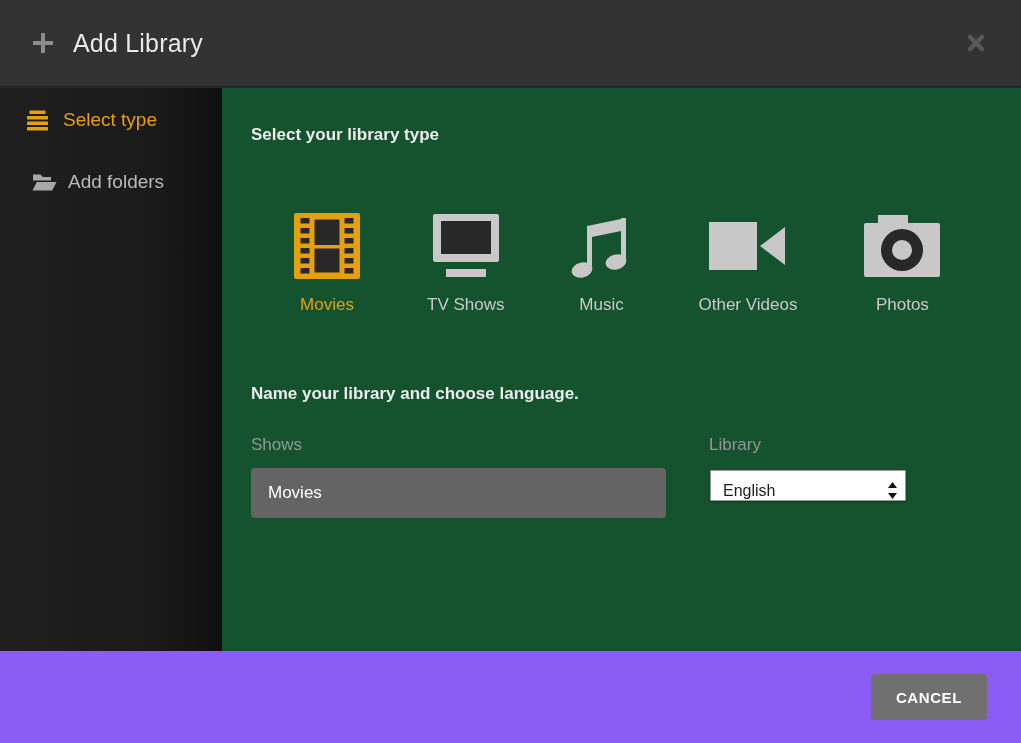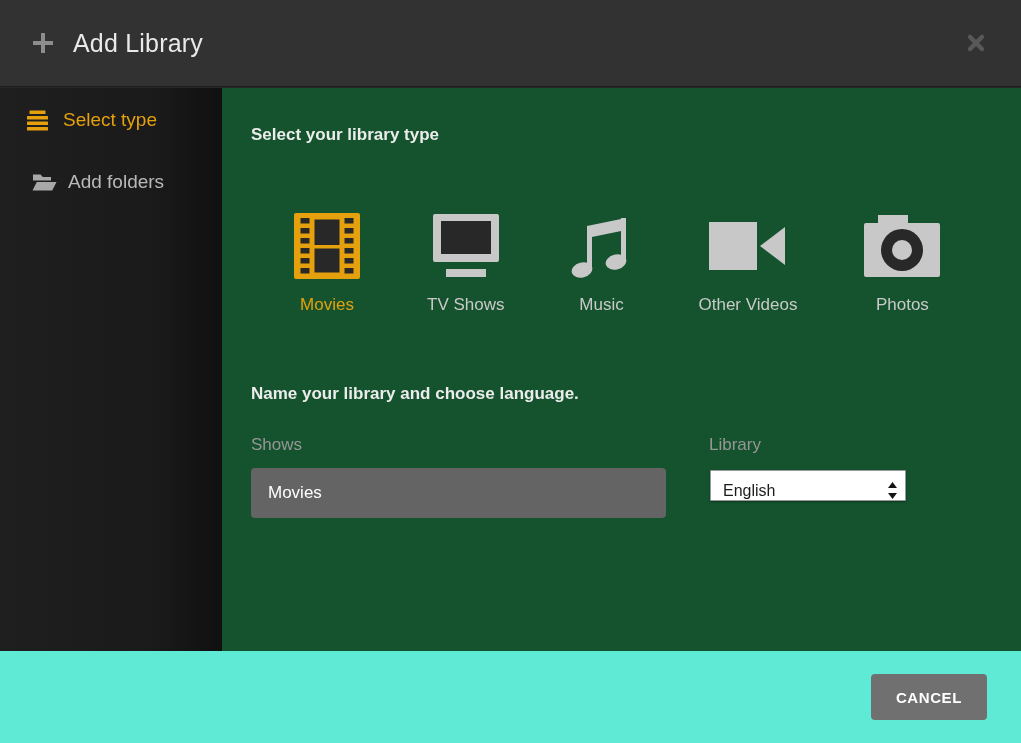--- a/index.html
+++ b/index.html
@@ -52,21 +52,21 @@
                 outline: none; }
 
   .lang-select { position: absolute; left: 488px; top: 382px; width: 196px; height: 31px;
                  background: #ffffff; border: 1px solid #9a9a9a; border-radius: 1px;
                  display: flex; align-items: flex-end; padding: 0 8px 0 12px; cursor: pointer;
                  box-shadow: 0 1px 2px rgba(0,0,0,0.35); }
   .lang-text { flex: 1; font-size: 16px; color: #1c1c1c; }
   .lang-arrows { display: flex; }
 
   
-  .footer { position: absolute; left: 0; right: 0; bottom: 0; height: 92px; background: #5eead4;
+  .footer { position: absolute; left: 0; right: 0; bottom: 0; height: 92px; background: #8b5cf6;
             display: flex; align-items: center; justify-content: flex-end;
             padding-right: 34px; gap: 16px; }
   .btn { height: 46px; border: none; border-radius: 4px; color: #ffffff; font-weight: bold;
          font-size: 15px; letter-spacing: 0.6px; padding: 0 25px; cursor: pointer;
          font-family: "Liberation Sans", sans-serif; }
   .btn-cancel { background: #707070; }
   .btn-next { background: #cc7b19; }
 </style>
 </head>
 <body>

